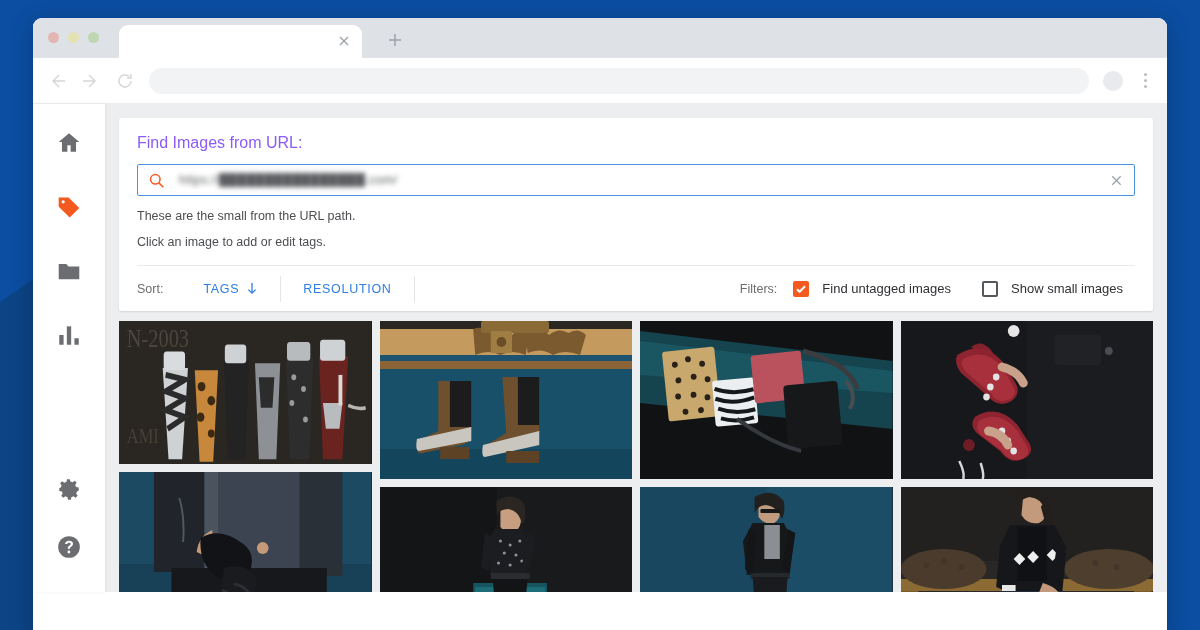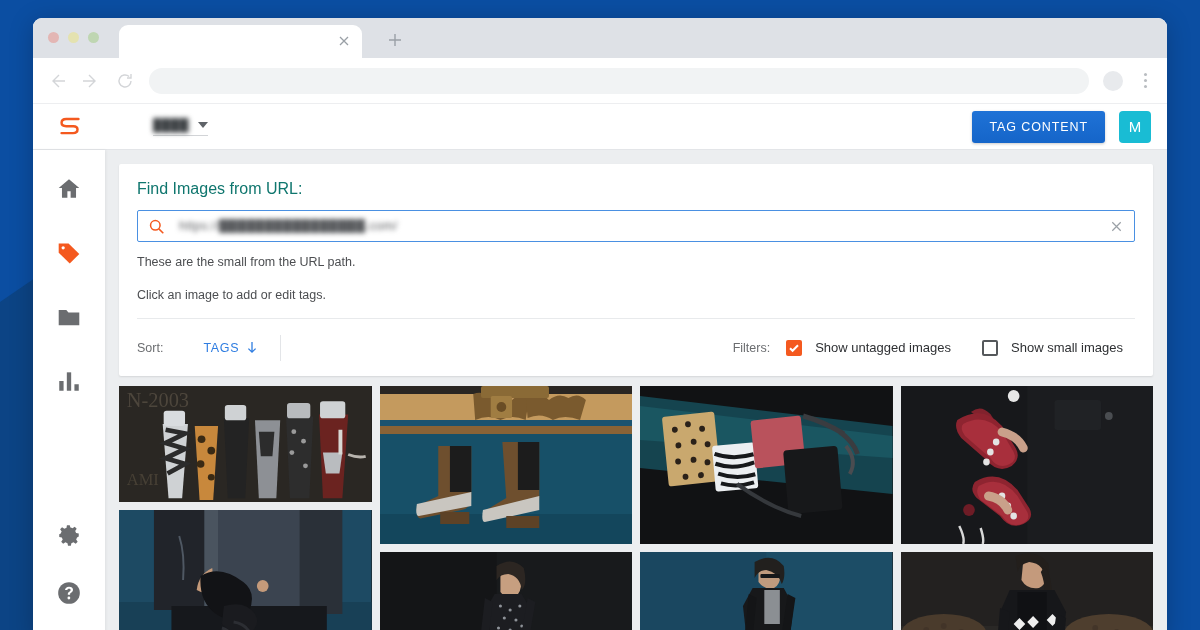--- a/index.html
+++ b/index.html
@@ -97,39 +97,39 @@
   .side-ico { width: 26px; height: 26px; margin-bottom: 38px; color: #6b6d70; cursor: pointer; }
   .side-ico.active { color: #f4591f; }
   .side-spacer { flex: 1; }
   .side-ico.bottom { margin-bottom: 32px; }
 
   .content { flex: 1; padding: 14px 14px 0 14px; overflow: hidden; }
   .card {
     background: #fff; border-radius: 2px; padding: 16px 18px 0 18px;
     box-shadow: 0 1px 2px rgba(0,0,0,.10);
   }
-  .card-title { font-size: 16px; color: #0f766e; margin-bottom: 12px; }
+  .card-title { font-size: 16px; color: #8b5cf6; margin-bottom: 12px; }
   .search-wrap { position: relative; }
   .search-box {
     display: flex; align-items: center; height: 32px;
     border: 1px solid #4a90e2; border-radius: 2px; padding: 0 10px;
     background: #fff;
   }
   .search-ico { width: 17px; height: 17px; color: #f4591f; flex: none; }
   .search-val {
     margin-left: 14px; font-size: 12.5px; color: #5a5c5f;
     filter: blur(2.4px); letter-spacing: .3px; flex: 1;
     white-space: nowrap; overflow: hidden;
   }
   .search-clear { width: 15px; height: 15px; color: #9aa0a6; flex: none; cursor: pointer; }
   .hint { font-size: 12.5px; color: #4c4e51; margin-top: 11px; line-height: 1.45; }
 
   .toolrow {
     display: flex; align-items: center; margin-top: 14px;
-    border-top: 1px solid #e8eaec; height: 58px;
+    border-top: 1px solid #e8eaec; height: 46px;
   }
   .sort-label { font-size: 12.5px; color: #6b6d70; margin-right: 18px; }
   .sortbtn {
     font-size: 12.5px; color: #2f7de1; letter-spacing: .7px;
     padding: 0 22px; cursor: pointer; height: 26px;
     display: flex; align-items: center; gap: 7px;
     border-right: 1px solid #e3e5e8;
   }
   .sortbtn:first-of-type { padding-left: 0; }
   .sortbtn.active { font-weight: normal; }
@@ -198,35 +198,20 @@
     </span>
     <div class="omnibox" title=""></div>
     <span class="profile"></span>
     <span class="kebab">
         <i></i>
         <i></i>
         <i></i>
       </span>
   </div>
 
-  <div class="app-header">
-    <span class="logo">
-      <svg viewBox="0 0 32 32" fill="none" stroke="#f4591f" stroke-width="2.6" stroke-linejoin="round" stroke-linecap="round">
-        <path d="M25 7.5H12c-3 0-5 1.6-5 4s2 3.6 5 3.6h7.5c2.6 0 4.5 1.4 4.5 3.6s-1.9 3.8-4.8 3.8H7"></path>
-      </svg>
-    </span>
-    <div class="org-select">
-      <span class="org-name">████</span>
-      <span class="caret"></span>
-    </div>
-    <div class="header-right">
-      <button class="btn-tag">TAG CONTENT</button>
-      <div class="avatar">M</div>
-    </div>
-  </div>
 
   <div class="app-body">
 
     <div class="sidebar">
       <span class="side-ico">
         <svg viewBox="0 0 24 24" fill="currentColor">
             <path d="M12 3L2.5 11h3v9h5v-6h3v6h5v-9h3z"></path>
           </svg>
       </span>
       <span class="side-ico active">
@@ -277,51 +262,52 @@
             <span class="search-val" title="Enter a URL">https://████████████████.com/</span>
             <span class="search-clear">
               <svg viewBox="0 0 16 16" fill="none" stroke="currentColor" stroke-width="1.3">
                   <path d="M3.5 3.5l9 9M12.5 3.5l-9 9"></path>
                 </svg>
             </span>
           </div>
         </div>
 
         <div class="hint">These are the small from the URL path.</div>
-        <div class="hint" style="margin-top:15px">Click an image to add or edit tags.</div>
+        <div class="hint" style="margin-top:8px">Click an image to add or edit tags.</div>
 
         <div class="toolrow">
           <span class="sort-label">Sort:</span>
           <span class="sortbtn active">
             <span>TAGS</span>
             <span class="arrow-down">
               <svg viewBox="0 0 12 13" fill="none" stroke="currentColor" stroke-width="1.3">
                   <path d="M6 1v10M2.4 7.6L6 11.2l3.6-3.6"></path>
                 </svg>
             </span>
           </span>
+          <span class="sortbtn">RESOLUTION</span>
 
           <div class="filters">
             <span class="filters-label">Filters:</span>
             <span class="chk on">
               <svg viewBox="0 0 12 12" fill="none" stroke="currentColor" stroke-width="2">
                   <path d="M2 6.2l2.6 2.6L10 3.2"></path>
                 </svg>
             </span>
-            <span class="chk-label">Show untagged images</span>
+            <span class="chk-label">Find untagged images</span>
             <span class="chk off"></span>
             <span class="chk-label" style="margin-right:12px">Show small images</span>
           </div>
         </div>
       </div>
 
       <div class="grid">
 
         <div class="col">
-          <div class="thumb" style="height:116px">
+          <div class="thumb" style="height:143px">
             <svg viewBox="0 0 260 122" preserveAspectRatio="none">
               <rect width="260" height="122" fill="#2a2723"></rect>
               <text x="8" y="22" font-size="21" fill="#4d463c" font-family="serif">N-2003</text>
               <text x="8" y="104" font-size="17" fill="#474035" font-family="serif">AMI</text>
               <g>
                 <path d="M45 40h26l-6 78H51z" fill="#cfd2d4"></path>
                   <path d="M48 46l20 4-20 10 20 6-20 10 20 6-18 10" stroke="#2b2b2b" stroke-width="5" fill="none"></path>
                 <path d="M78 42h24l-5 78H83z" fill="#c8883c"></path>
                 <circle cx="85" cy="56" r="4" fill="#3a2a14"></circle>
                   <circle cx="95" cy="68" r="4" fill="#3a2a14"></circle>

